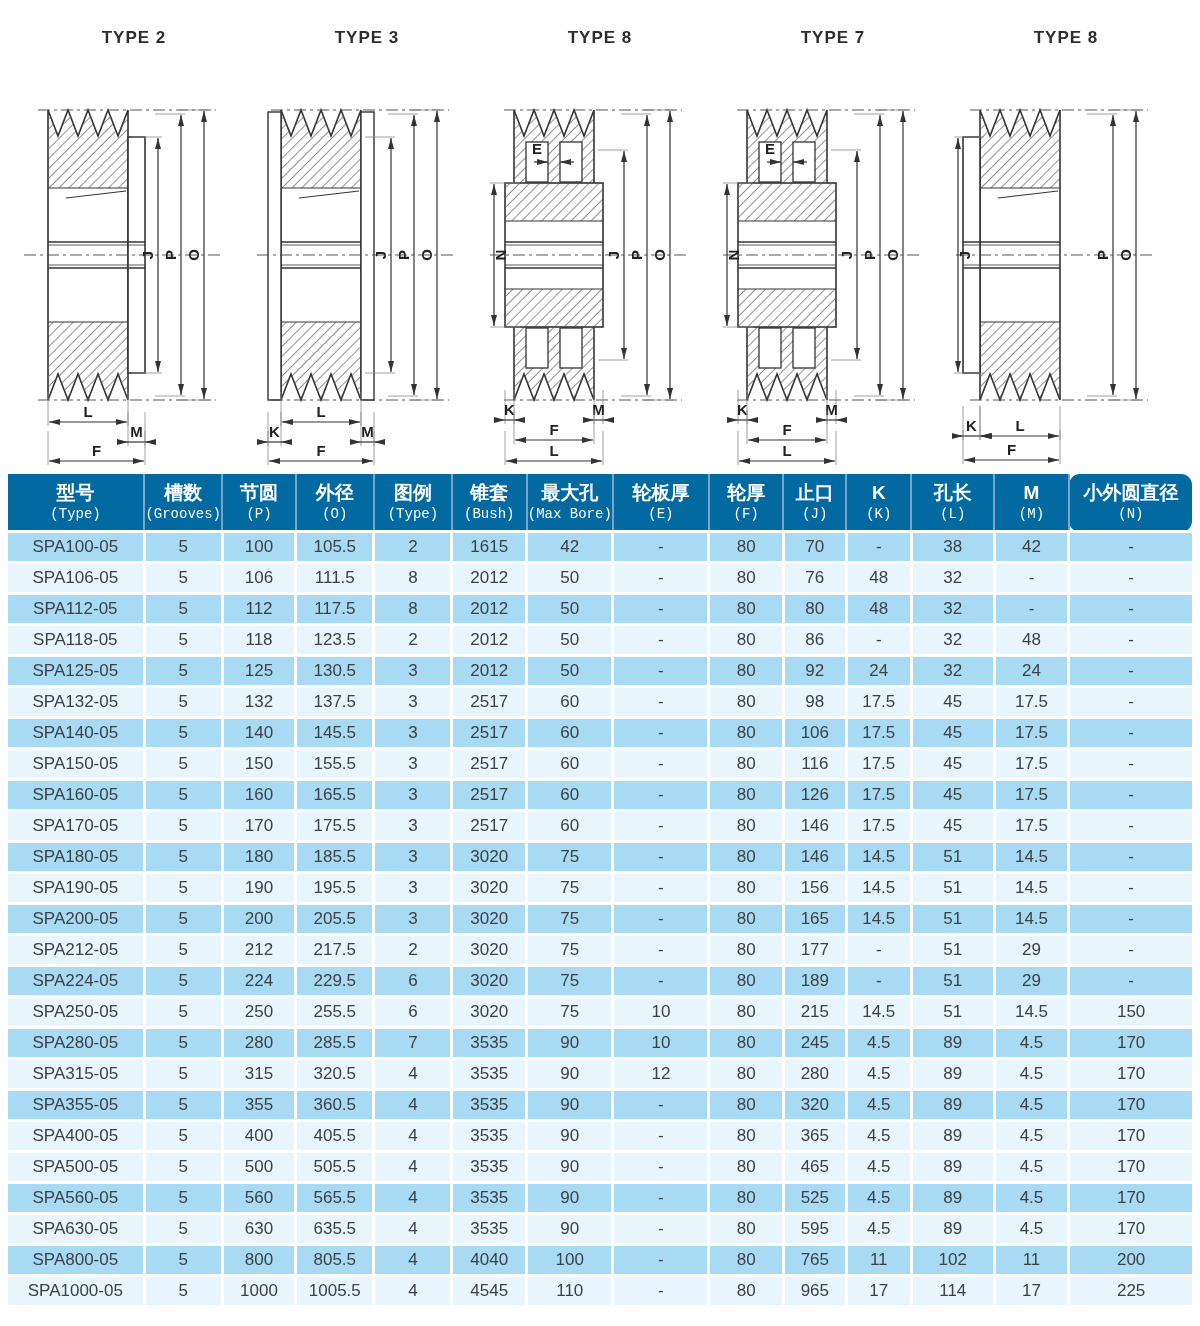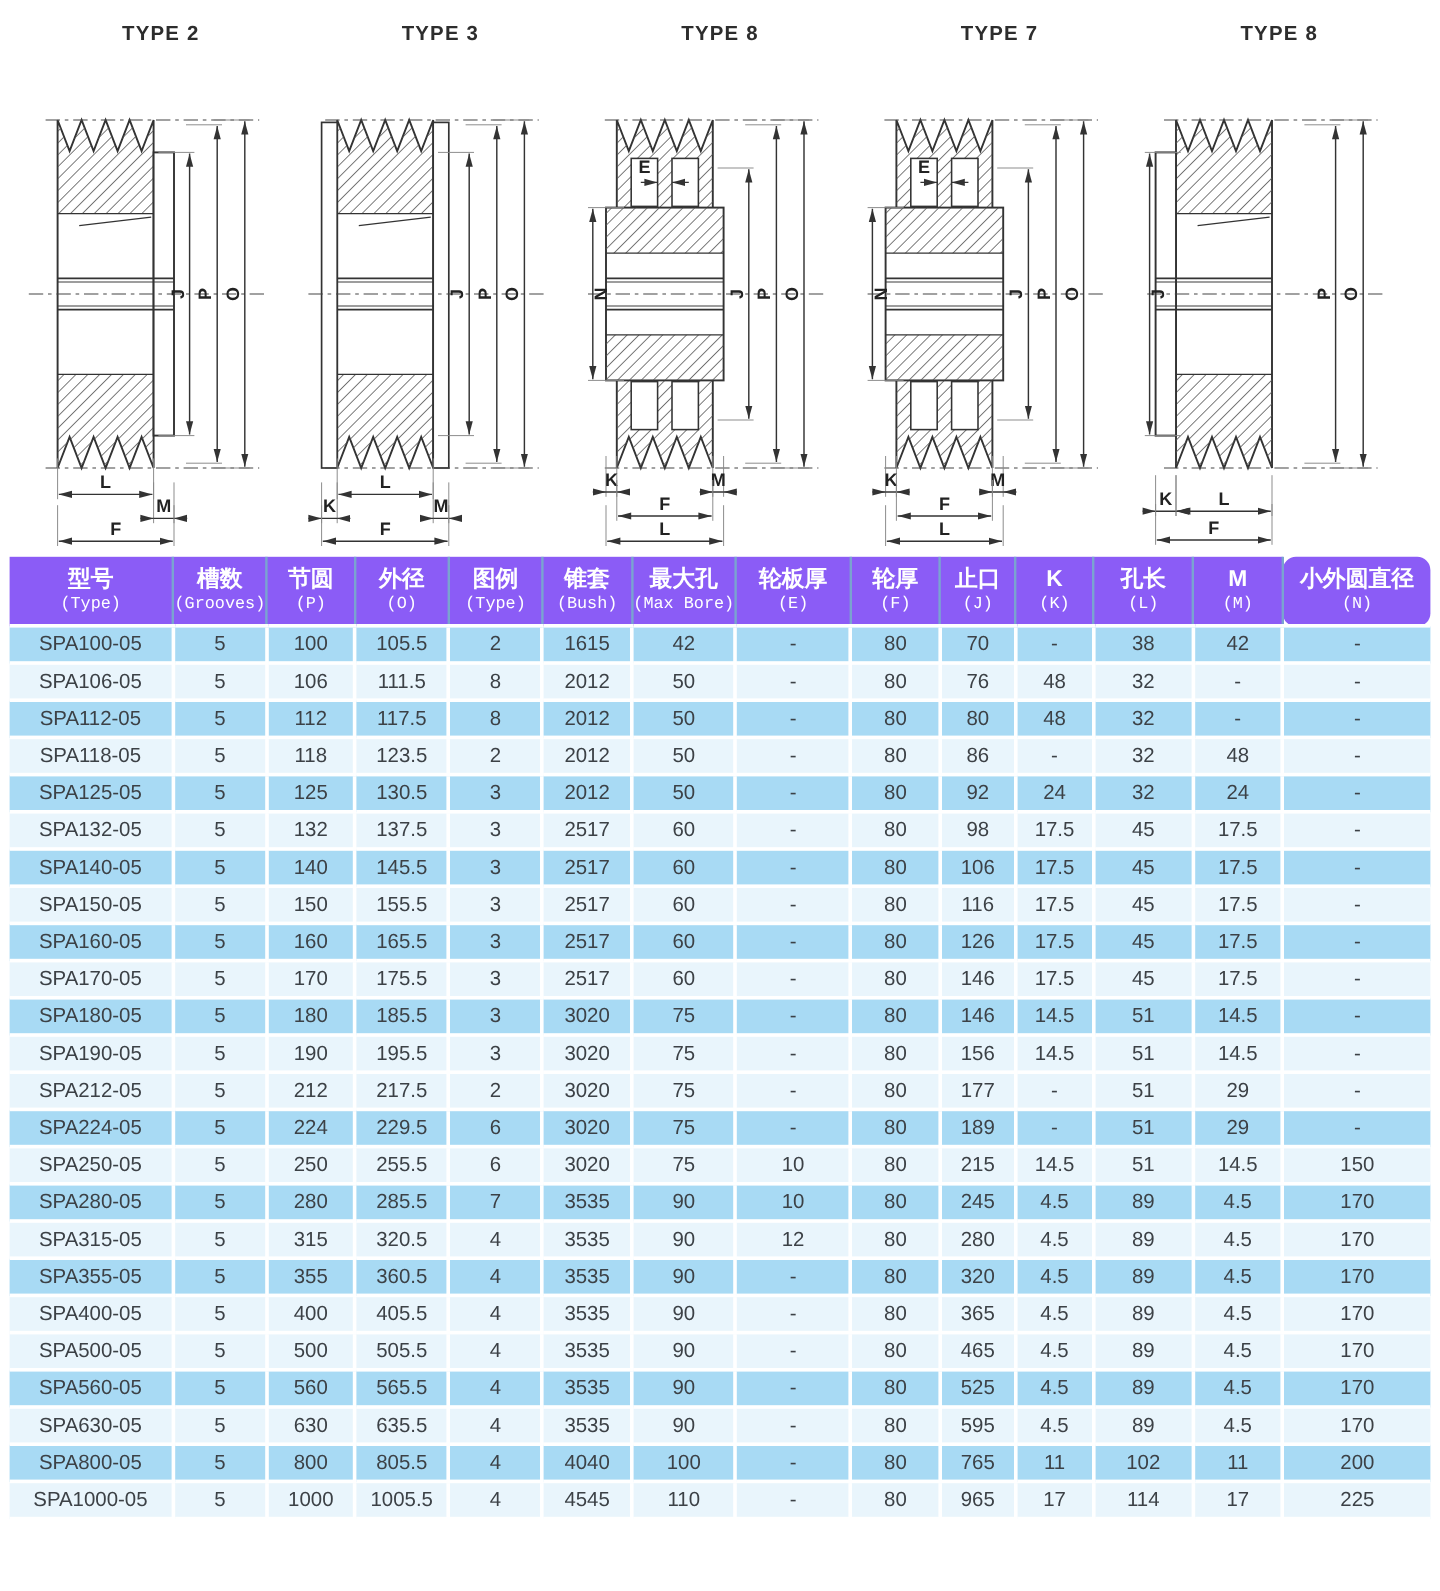--- a/index.html
+++ b/index.html
@@ -1,23 +1,23 @@
 <!DOCTYPE html>
 <html><head>
 <meta charset="utf-8">
 <style>
   html,body{margin:0;padding:0;background:#fff;}
   body{width:1200px;font-family:"Liberation Sans",sans-serif;}
-  .diagrams{display:flex;justify-content:space-between;padding:6px 20px 0;}
+  .diagrams{display:flex;justify-content:space-between;padding:16px 20px 0;}
   .diag{width:228px;}
   .dtitle{text-align:center;font-weight:bold;font-size:17px;color:#2d2d2d;letter-spacing:1px;margin:12px 0 0;}
   .diag svg{display:block;}
   .dl{font-size:15px;font-weight:600;fill:#222;font-family:"Liberation Sans",sans-serif;}
   table{border-collapse:collapse;table-layout:fixed;width:1184px;margin:6px 8px 8px;}
-  th{background:#8b5cf6;color:#fff;padding:7px 0 8px;border-right:2px solid #7aa3d0;border-bottom:3px solid #fff;vertical-align:middle;}
+  th{background:#0369a1;color:#fff;padding:7px 0 8px;border-right:2px solid #7aa3d0;border-bottom:3px solid #fff;vertical-align:middle;}
   th:last-child{border-right:none;border-radius:11px;}
   .zh{font-size:19px;font-weight:600;line-height:1.3;display:block;}
   .en{font-size:14px;font-weight:400;line-height:1.2;display:block;font-family:Liberation Mono, monospace;}
   td{font-size:17px;color:#3c4146;text-align:center;height:28px;padding:0;
      border-right:3px solid #fff;border-bottom:3px solid #fff;}
   td:last-child{border-right:none;}
   tr.odd td{background:#a8daf4;}
   tr.even td{background:#e9f5fc;}
 </style>
 </head>
@@ -651,20 +651,36 @@
           <td>3020</td>
           <td>75</td>
           <td>-</td>
           <td>80</td>
           <td>156</td>
           <td>14.5</td>
           <td>51</td>
           <td>14.5</td>
           <td>-</td>
         </tr>
+        <tr class="odd">
+          <td>SPA200-05</td>
+          <td>5</td>
+          <td>200</td>
+          <td>205.5</td>
+          <td>3</td>
+          <td>3020</td>
+          <td>75</td>
+          <td>-</td>
+          <td>80</td>
+          <td>165</td>
+          <td>14.5</td>
+          <td>51</td>
+          <td>14.5</td>
+          <td>-</td>
+        </tr>
         <tr class="even">
           <td>SPA212-05</td>
           <td>5</td>
           <td>212</td>
           <td>217.5</td>
           <td>2</td>
           <td>3020</td>
           <td>75</td>
           <td>-</td>
           <td>80</td>

